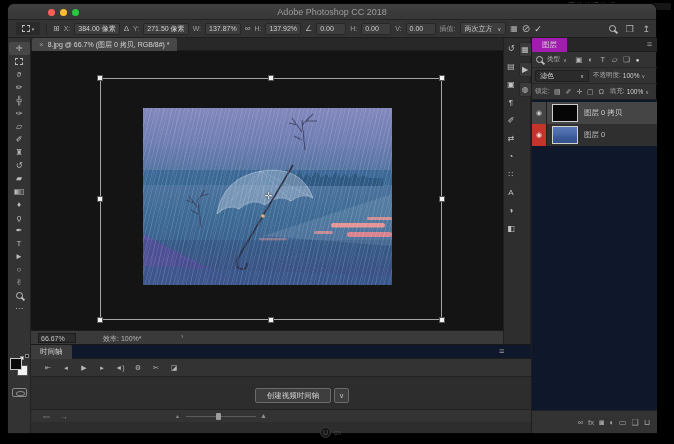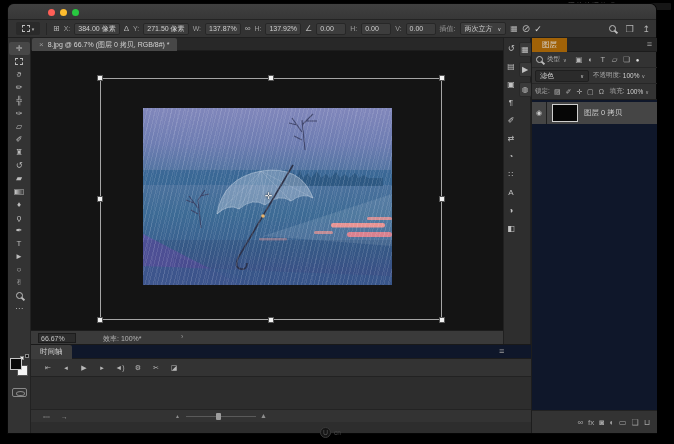--- a/index.html
+++ b/index.html
@@ -69,21 +69,21 @@
 .mtn{position:absolute;color:#8e8e8e}
 
 .dock{position:absolute;left:495px;top:34px;width:28px;height:306px;background:#2e2e2e;border-left:1px solid #202020;border-right:1px solid #202020}
 #dock1{position:absolute;left:0;top:4px;width:14px;display:flex;flex-direction:column;align-items:center;gap:5px}
 #dock2{position:absolute;left:14px;top:4px;width:14px;display:flex;flex-direction:column;align-items:center;gap:5px}
 .dicon{width:13px;height:13px;display:flex;align-items:center;justify-content:center;font-size:8px;color:#c2c2c2}
 #dock2 .dicon{background:#3a3a3a;border:1px solid #282828;border-radius:2px;width:13px;height:15px}
 
 .layers{position:absolute;left:523px;top:34px;width:125px;height:395px;background:#333;border-left:1px solid #1d1d1d}
 .ly-tabstrip{position:absolute;left:0;top:0;width:125px;height:14px;background:#262626;border-bottom:1px solid #1c1c1c}
-.ly-tab{position:absolute;left:0;top:0;height:14px;background:#a16207;padding:0 10px;font-size:7.5px;color:#d8d8d8;display:flex;align-items:center}
+.ly-tab{position:absolute;left:0;top:0;height:14px;background:#a21caf;padding:0 10px;font-size:7.5px;color:#d8d8d8;display:flex;align-items:center}
 .ly-menu{position:absolute;right:5px;top:1px;font-size:9px;color:#9a9a9a}
 .ly-row{position:absolute;left:0;width:125px;display:flex;align-items:center;font-size:6.5px;color:#a8a8a8}
 .fic{width:12px;text-align:center;font-size:7.5px;color:#b5b5b5}
 .lic{width:11px;text-align:center;font-size:7px;color:#b0b0b0}
 .ly-select{height:12px;background:#2b2b2b;border:1px solid #1f1f1f;border-radius:2px;display:inline-flex;align-items:center;gap:6px;padding:0 4px;color:#cfcfcf;font-size:7px}
 .ly-list{position:absolute;left:0;top:62px;width:125px;height:310px;background:#0f172a}
 .lrow{position:absolute;left:0;width:125px;height:22px;display:flex;align-items:center}
 .eyecell{width:15px;height:22px;border-right:1px solid #1f1f1f;display:flex;align-items:center;justify-content:center;font-size:7px;color:#c9c9c9}
 .thumb{width:26px;height:18px;margin-left:5px;border:1px solid #cfcfcf}
 .lname{margin-left:6px;font-size:7.5px;color:#cdcdcd}
@@ -105,20 +105,21 @@
     <span class="wm-main">照片处理教程</span>
     <span class="wm-smudge"></span>
   </div>
 
   <div class="window">
 
     <div class="titlebar">
       <span class="tl" style="left:40px;background:#ff5f57"></span>
       <span class="tl" style="left:52px;background:#febc2e"></span>
       <span class="tl" style="left:64px;background:#28c840"></span>
+      <span class="title">Adobe Photoshop CC 2018</span>
     </div>
 
     <div class="optionsbar">
       <span class="toolwell">
         <span class="dashedbox"></span>
         <span class="ob-ic" style="font-size:5px">▾</span>
       </span>
       <span class="ob-sep"></span>
       <span class="ob-ic">⊞</span>
       <span class="ob-lbl">X:</span>
@@ -268,20 +269,24 @@
       <div class="tl-controls" id="tlc">
           <span class="tlb">⇤</span>
           <span class="tlb">◂</span>
           <span class="tlb">▶</span>
           <span class="tlb">▸</span>
           <span class="tlb">◄)</span>
           <span class="tlb">⚙</span>
           <span class="tlb">✂</span>
           <span class="tlb">◪</span>
         </div>
+      <div class="tl-content">
+        <div class="createbtn">创建视频时间轴</div>
+        <div class="createcaret">∨</div>
+      </div>
       <div class="tl-bottom">
         <span class="abs" style="left:12px;top:3px">▫▫▫</span>
         <span class="abs" style="left:30px;top:3px">→</span>
         <span class="mtn" style="left:144px;top:3px;font-size:5px">▲</span>
         <span class="tl-track"></span>
         <span class="tl-thumb"></span>
         <span class="mtn" style="left:229px;top:2px;font-size:7px">▲</span>
       </div>
     </div>
 
@@ -345,20 +350,25 @@
         <span style="margin-left:3px">填充:</span>
         <span style="margin-left:2px;color:#cfcfcf">100%</span>
         <span style="margin-left:2px;font-size:5px">∨</span>
       </div>
       <div class="ly-list">
         <div class="lrow" style="top:2px;background:#454545">
           <span class="eyecell">◉</span>
           <span class="thumb" style="background:#060606"></span>
           <span class="lname">图层 0 拷贝</span>
         </div>
+        <div class="lrow" style="top:24px;background:#2f2f2f">
+          <span class="eyecell" style="background:#c3352b;color:#f3ddd8">◉</span>
+          <span class="thumb" style="background:linear-gradient(180deg,#5878b8 0%,#4a6aa8 40%,#3a5a98 62%,#35528c 100%)"></span>
+          <span class="lname" style="color:#c0c0c0">图层 0</span>
+        </div>
       </div>
       <div class="ly-bottom" id="lyr-bottom">
           <span class="bic">∞</span>
           <span class="bic">fx</span>
           <span class="bic">◙</span>
           <span class="bic">◐</span>
           <span class="bic">▭</span>
           <span class="bic">❏</span>
           <span class="bic">⊔</span>
         </div>

